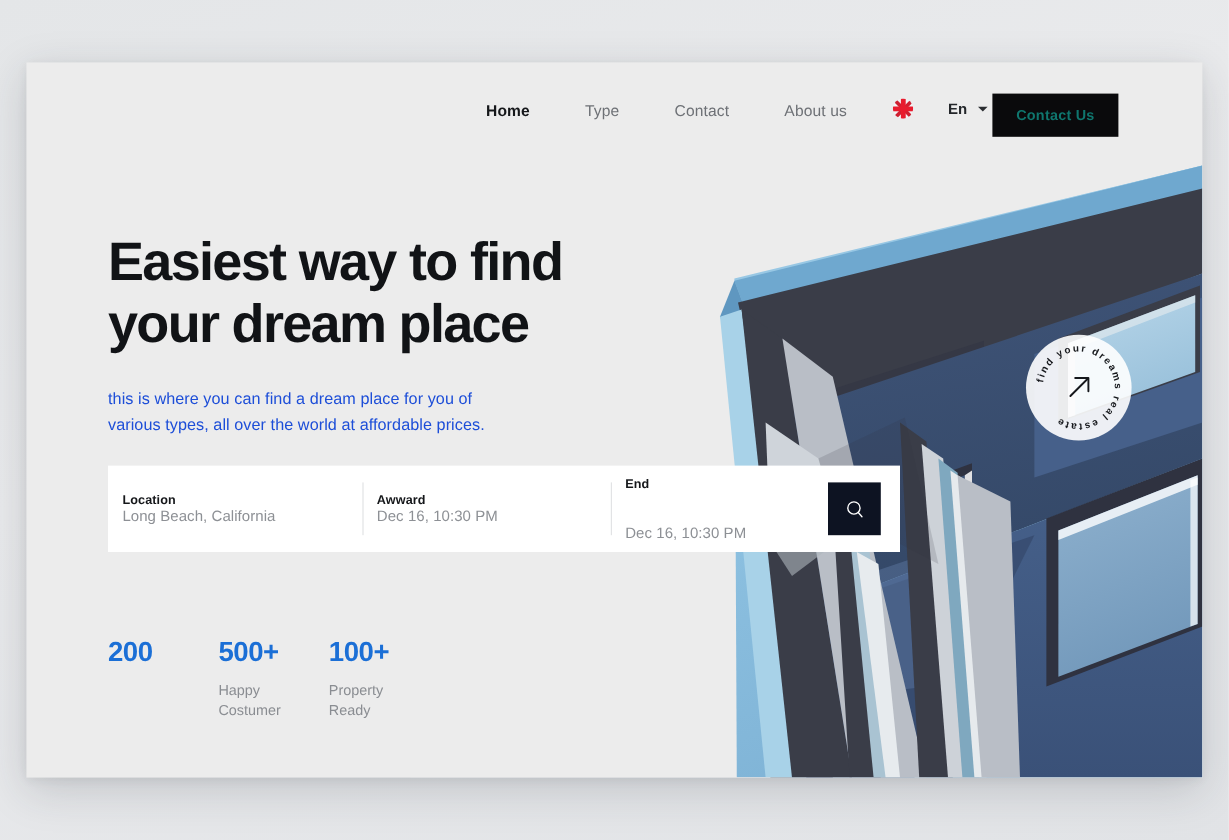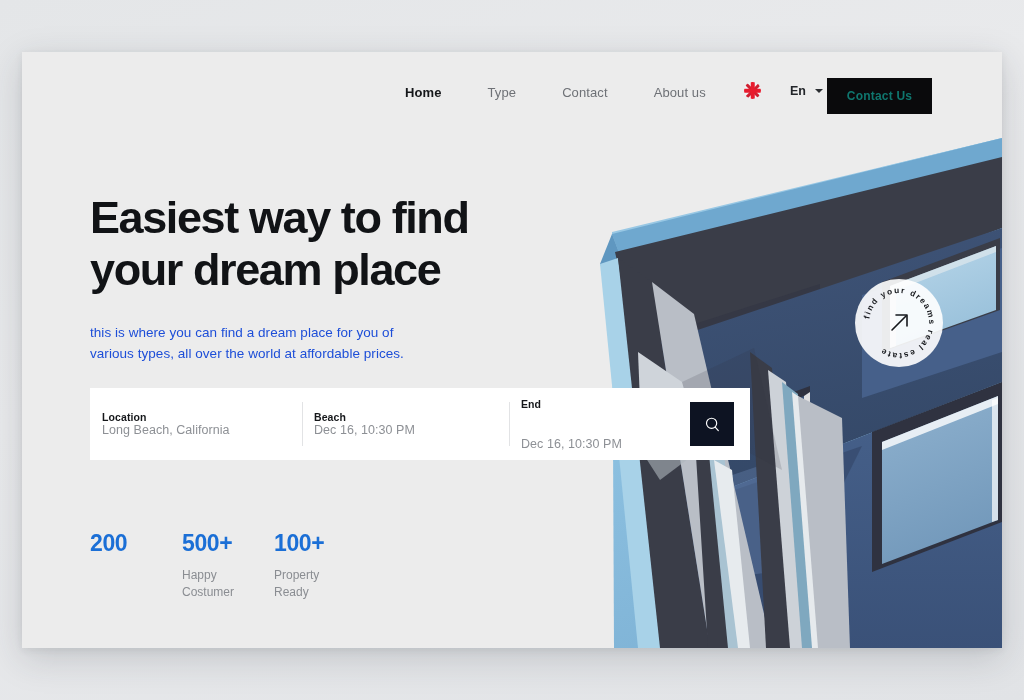--- a/index.html
+++ b/index.html
@@ -454,21 +454,21 @@
 various types, all over the world at affordable prices.</div>
   </div>
 
   <div class="search-wrap">
     <div class="search-bar">
       <div class="field loc">
         <div class="field-label">Location</div>
         <div class="field-value">Long Beach, California</div>
       </div>
       <div class="field start">
-        <div class="field-label">Beach</div>
+        <div class="field-label">Awward</div>
         <div class="field-value">Dec 16, 10:30 PM</div>
       </div>
       <div class="field end">
         <div class="field-label">End</div>
         <div class="field-value">Dec 16, 10:30 PM</div>
       </div>
       <div class="search-btn">
         <svg width="17" height="17" viewBox="0 0 17 17">
           <circle cx="7.6" cy="7.3" r="5.1" fill="none" stroke="#ffffff" stroke-width="1.15"></circle>
           <line x1="11.2" y1="11.1" x2="14.3" y2="14.6" stroke="#ffffff" stroke-width="1.15" stroke-linecap="round"></line>

